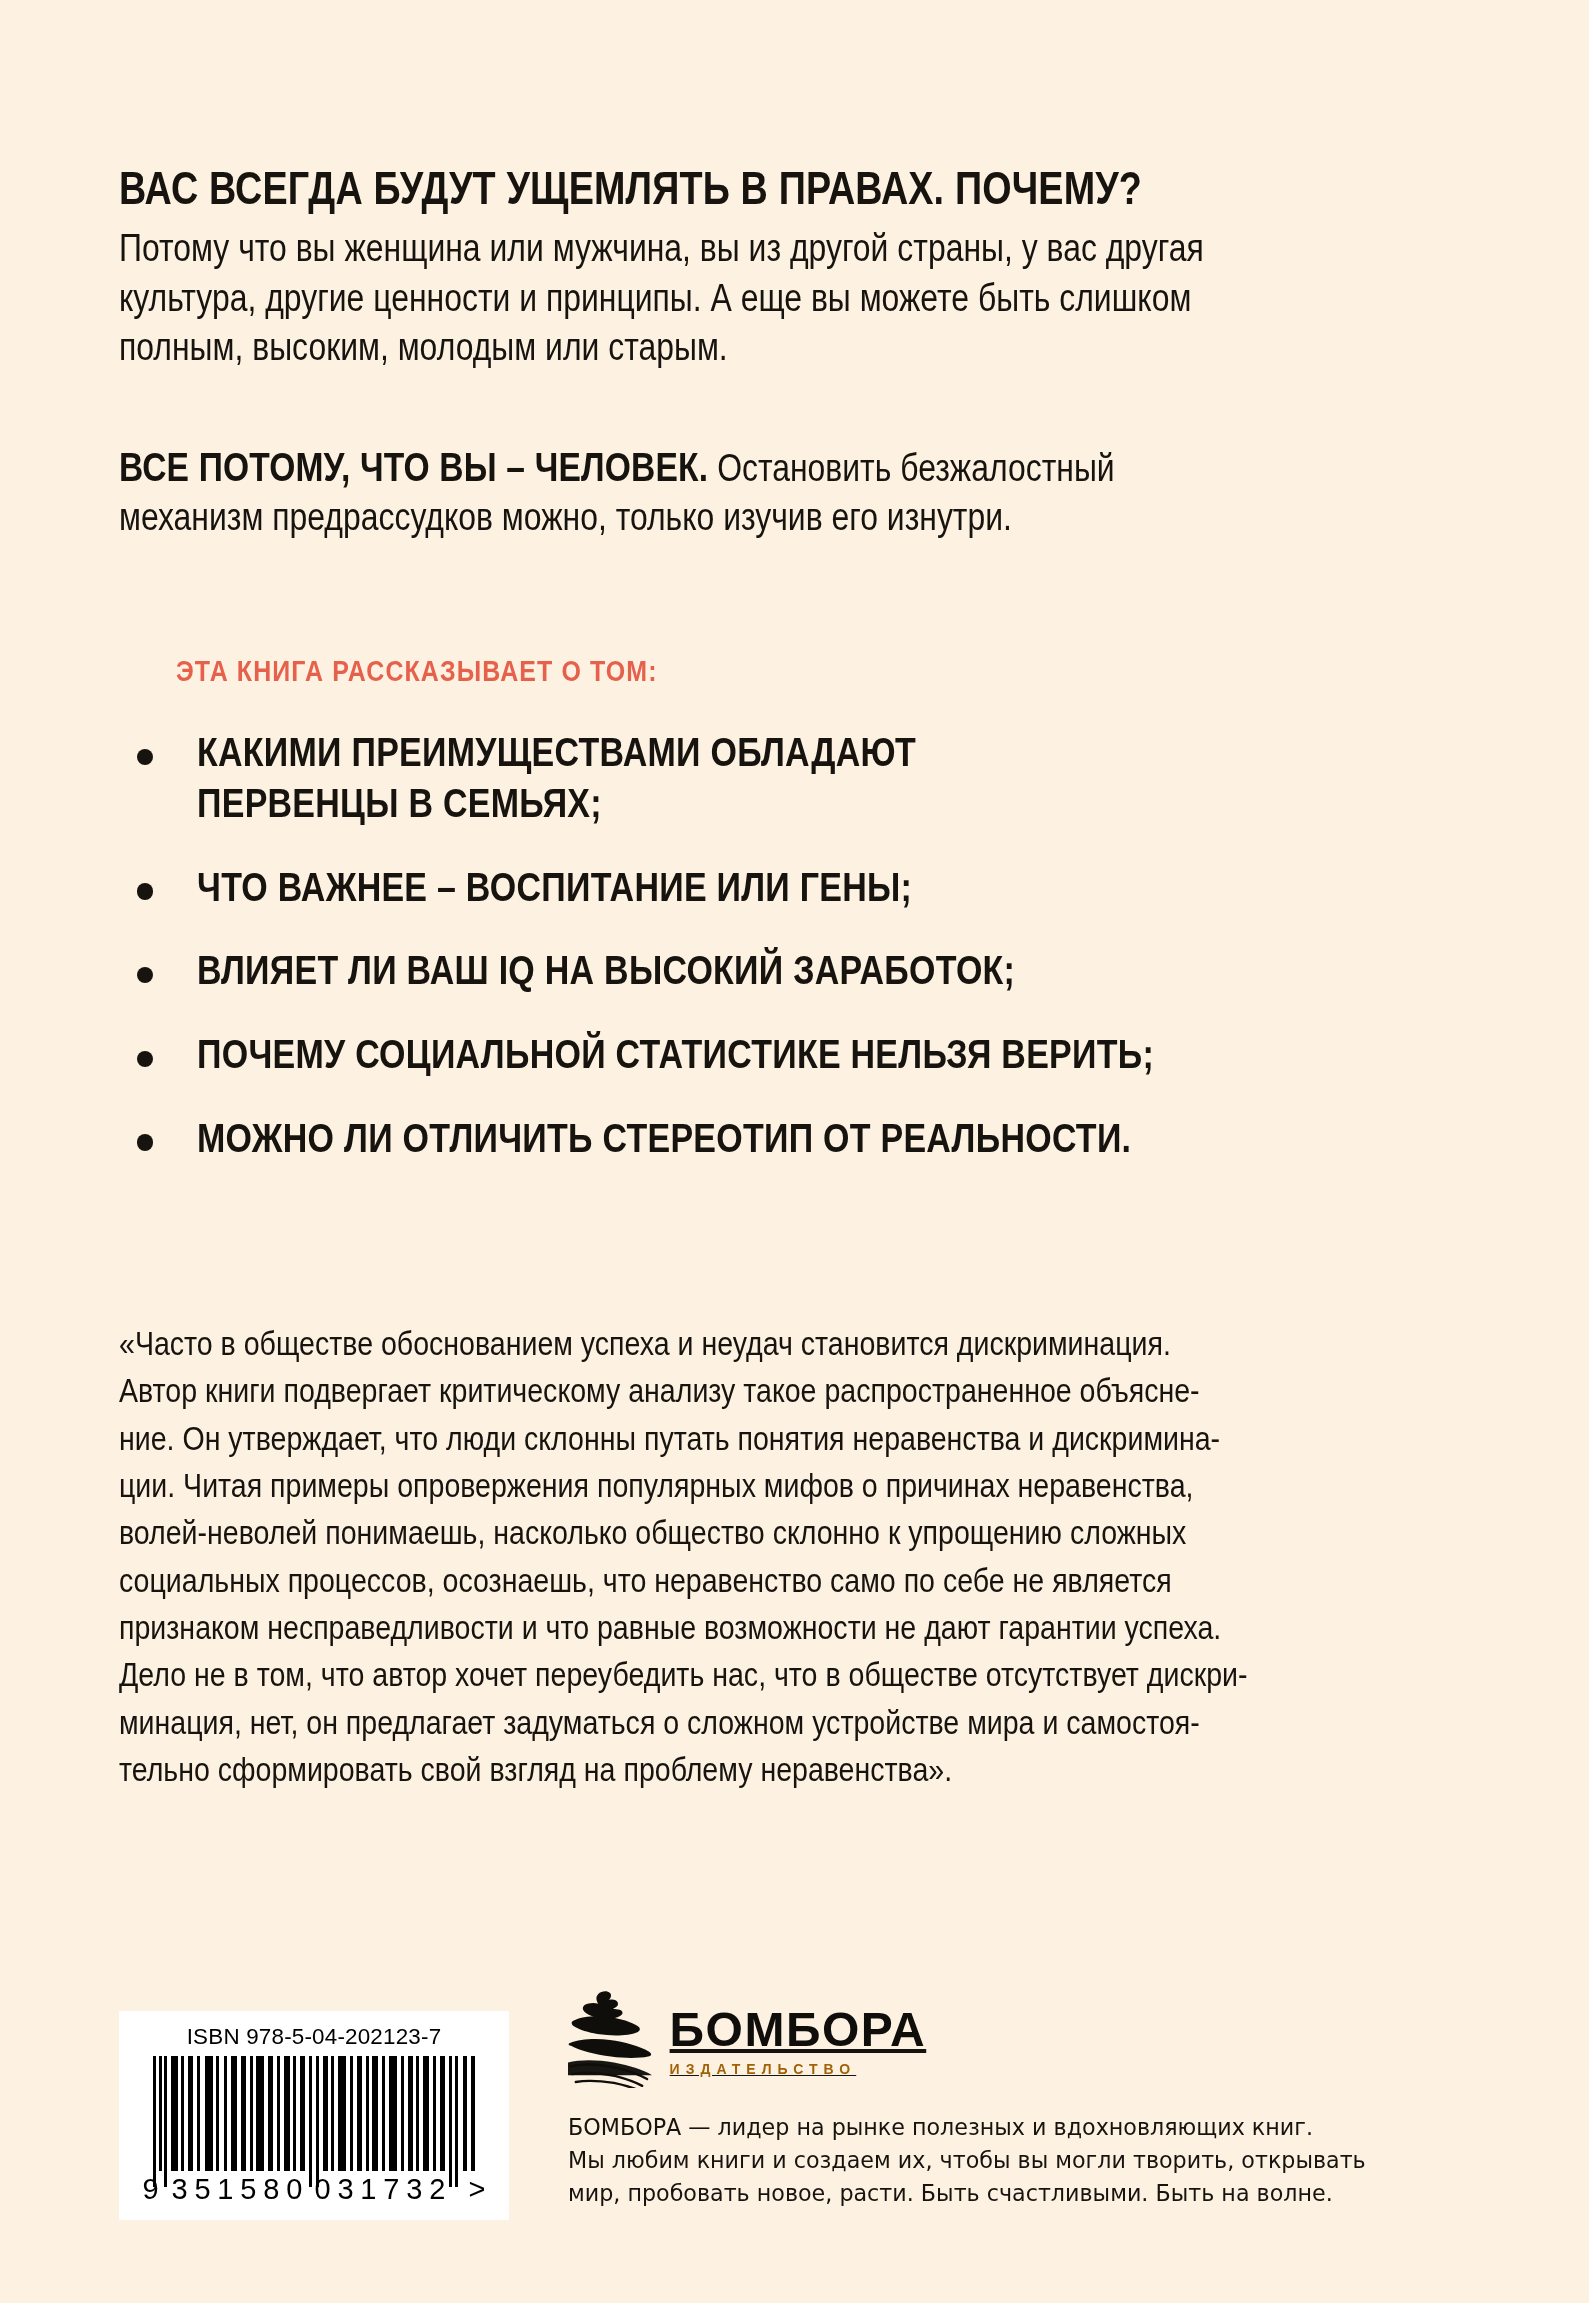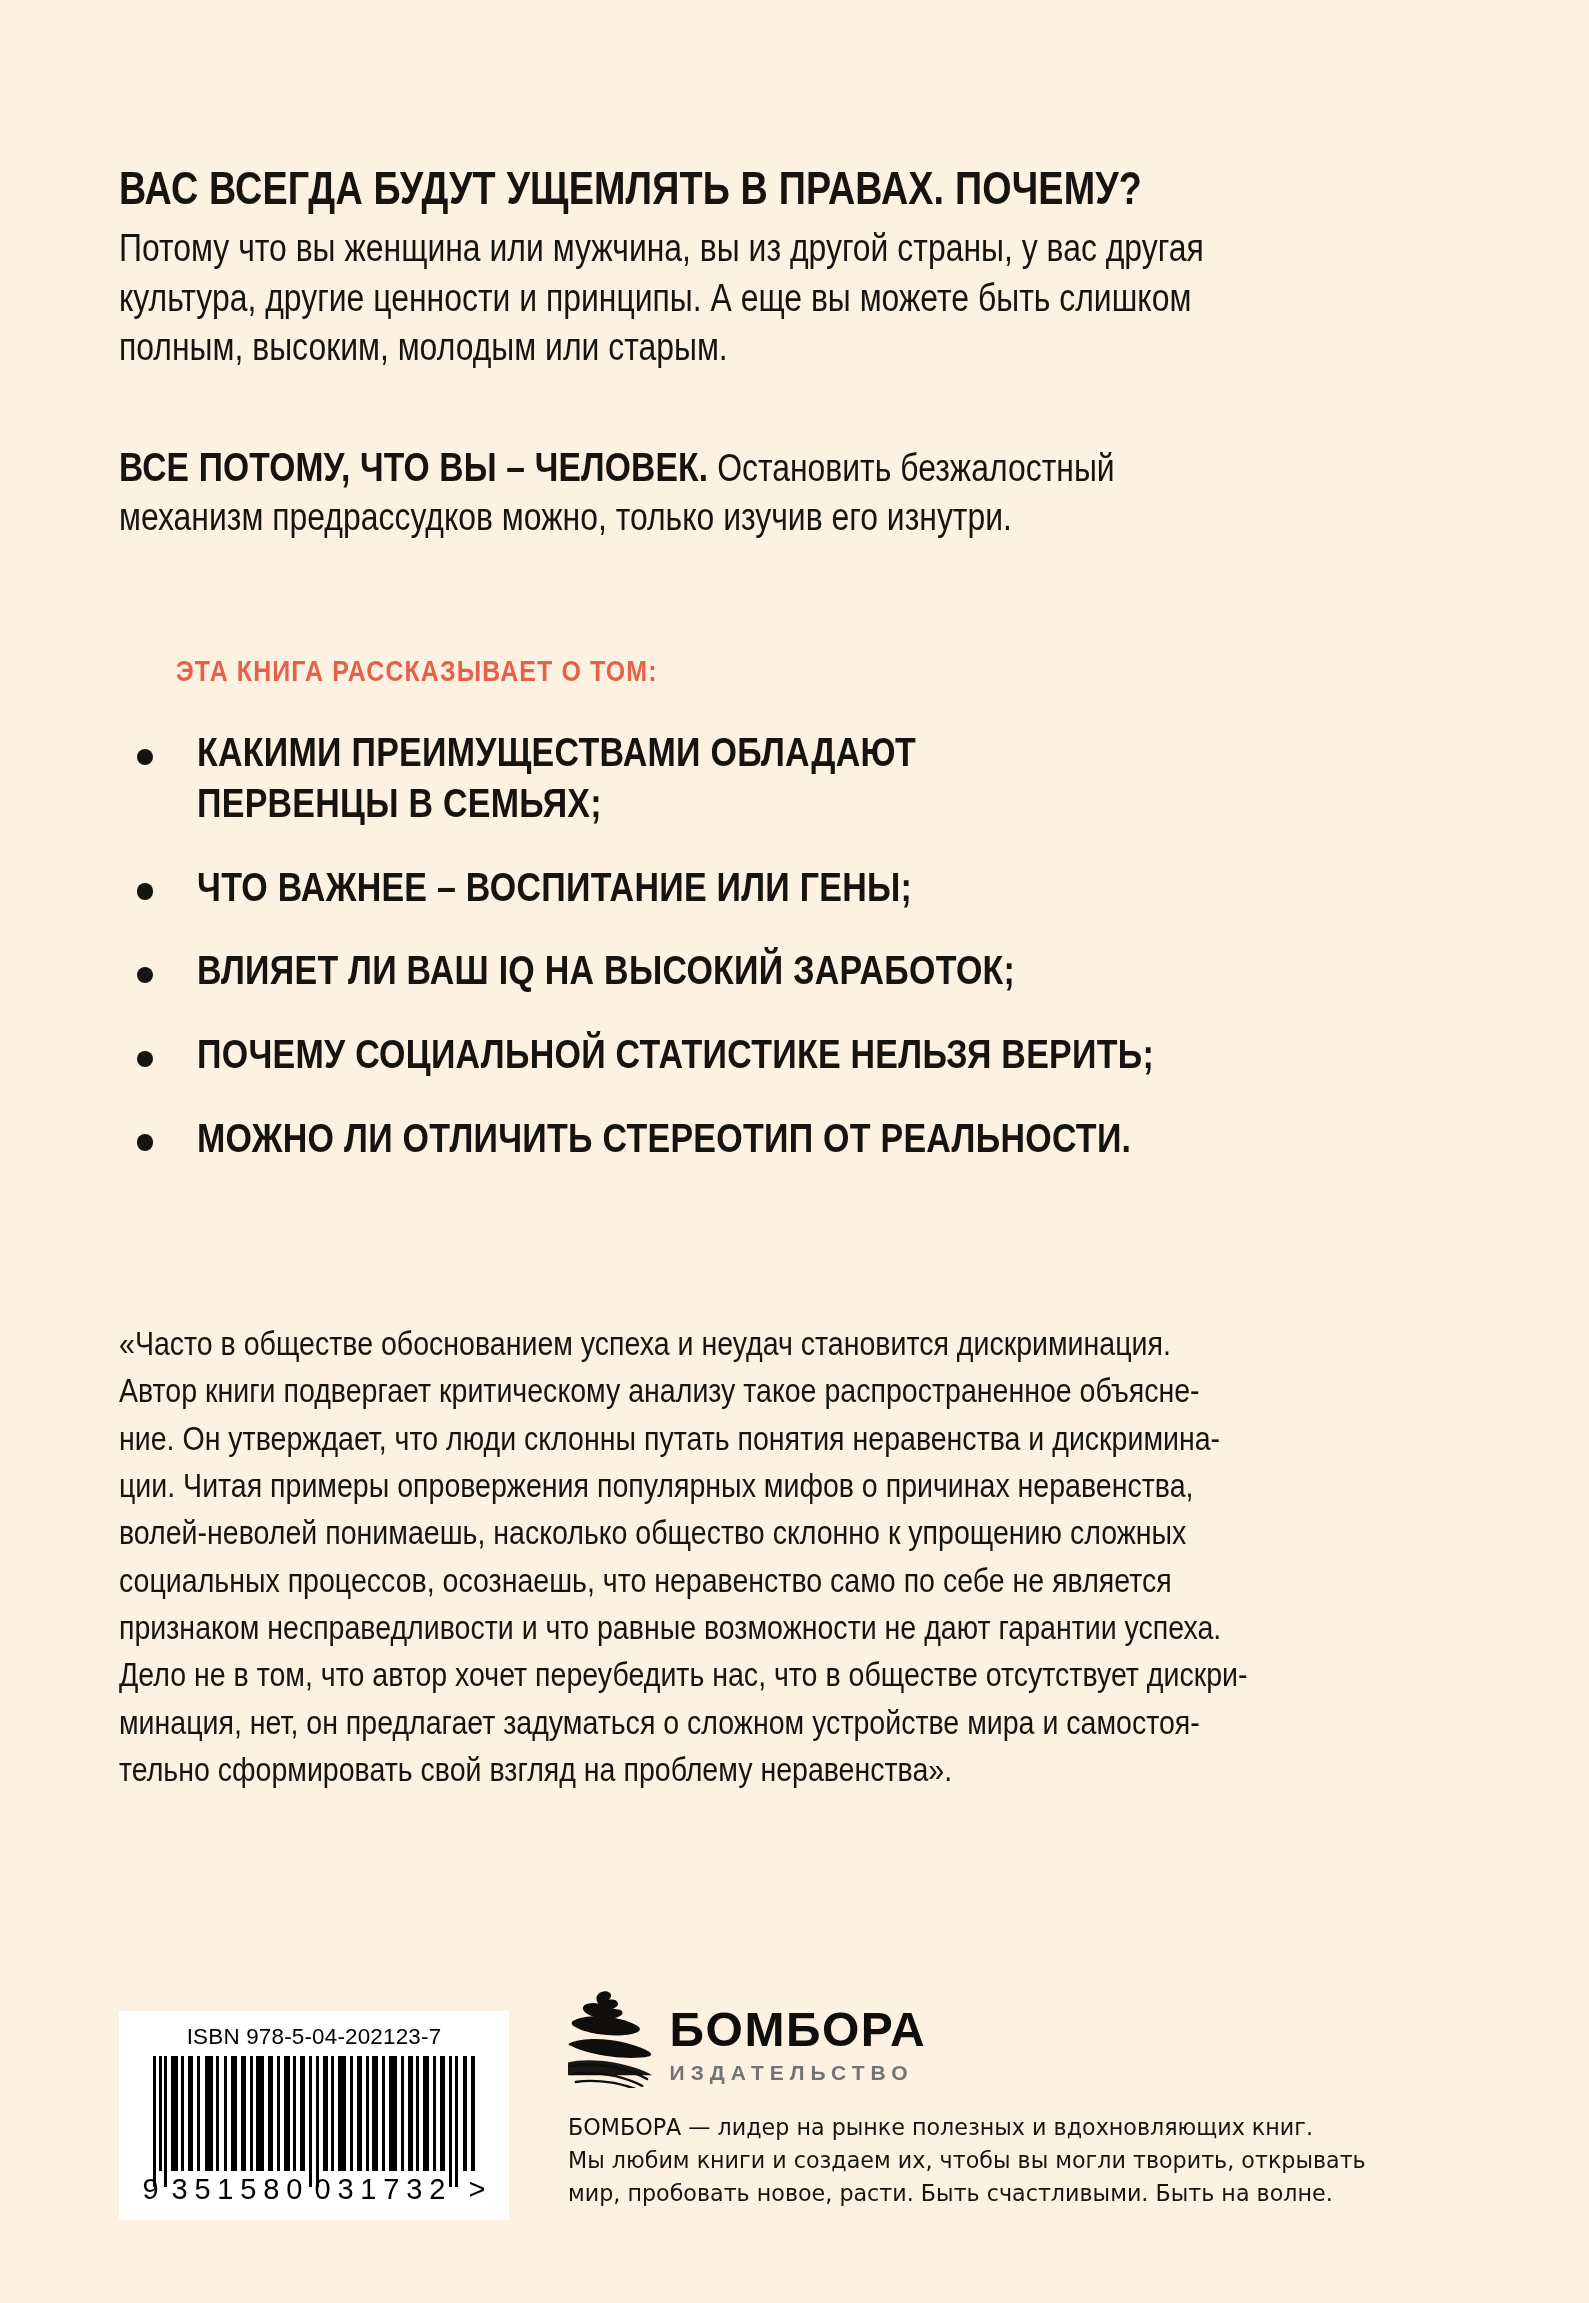--- a/index.html
+++ b/index.html
@@ -242,36 +242,36 @@
     display: flex;
     align-items: flex-start;
     gap: 17.6px;
     height: 99px;
   }
   #logo-mark {
     width: 84px;
     height: 98px;
     flex: 0 0 84px;
   }
-  #logo-words { padding-top: 15.6px; }
+  #logo-words { padding-top: 15.6px; text-decoration: underline; }
   #brand-name {
     font-size: 48px;
     font-weight: 700;
     letter-spacing: 1.5px;
     line-height: 1;
     color: #100E0B;
     white-space: nowrap;
   }
   #brand-sub {
-    font-size: 21px;
+    font-size: 14px;
     font-weight: 700;
     letter-spacing: 6px;
     line-height: 1;
     margin-top: 8.8px;
-    color: #737373;
+    color: #a16207;
     white-space: nowrap;
   }
   #publisher-tagline {
     margin-top: 21.5px;
     font-family: "DejaVu Sans", "Liberation Sans", sans-serif;
     font-size: 23.4px;
     line-height: 1.42;
     color: #17140F;
     transform: scaleX(0.95);
     transform-origin: left top;

